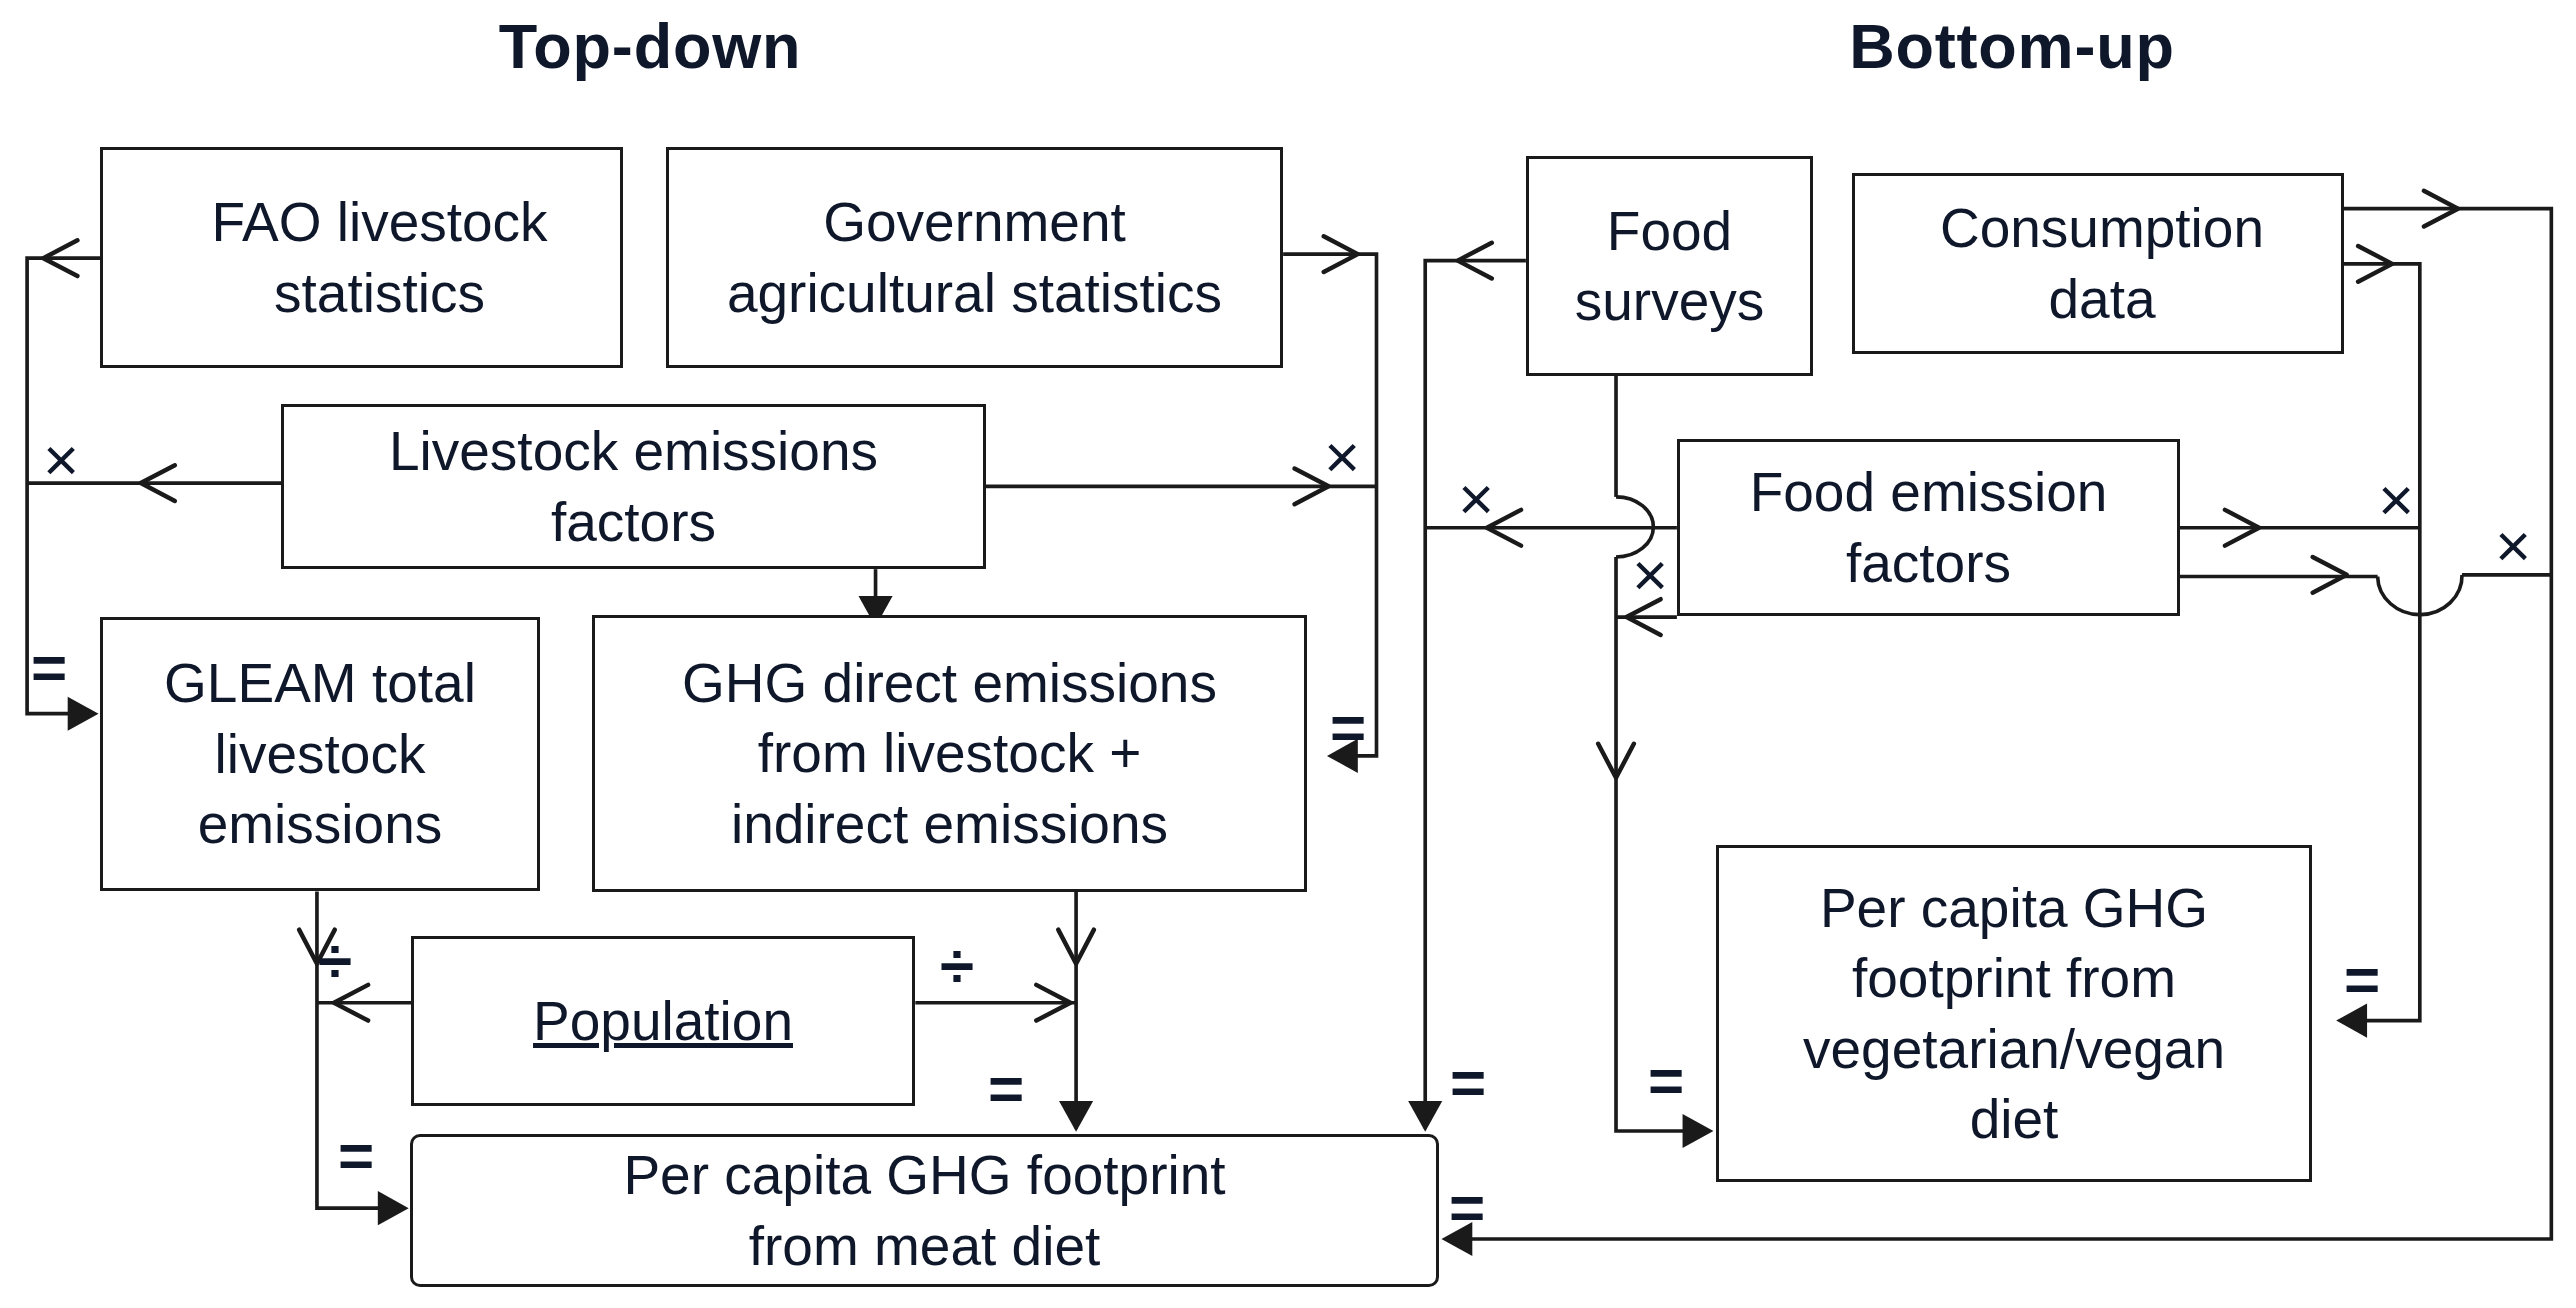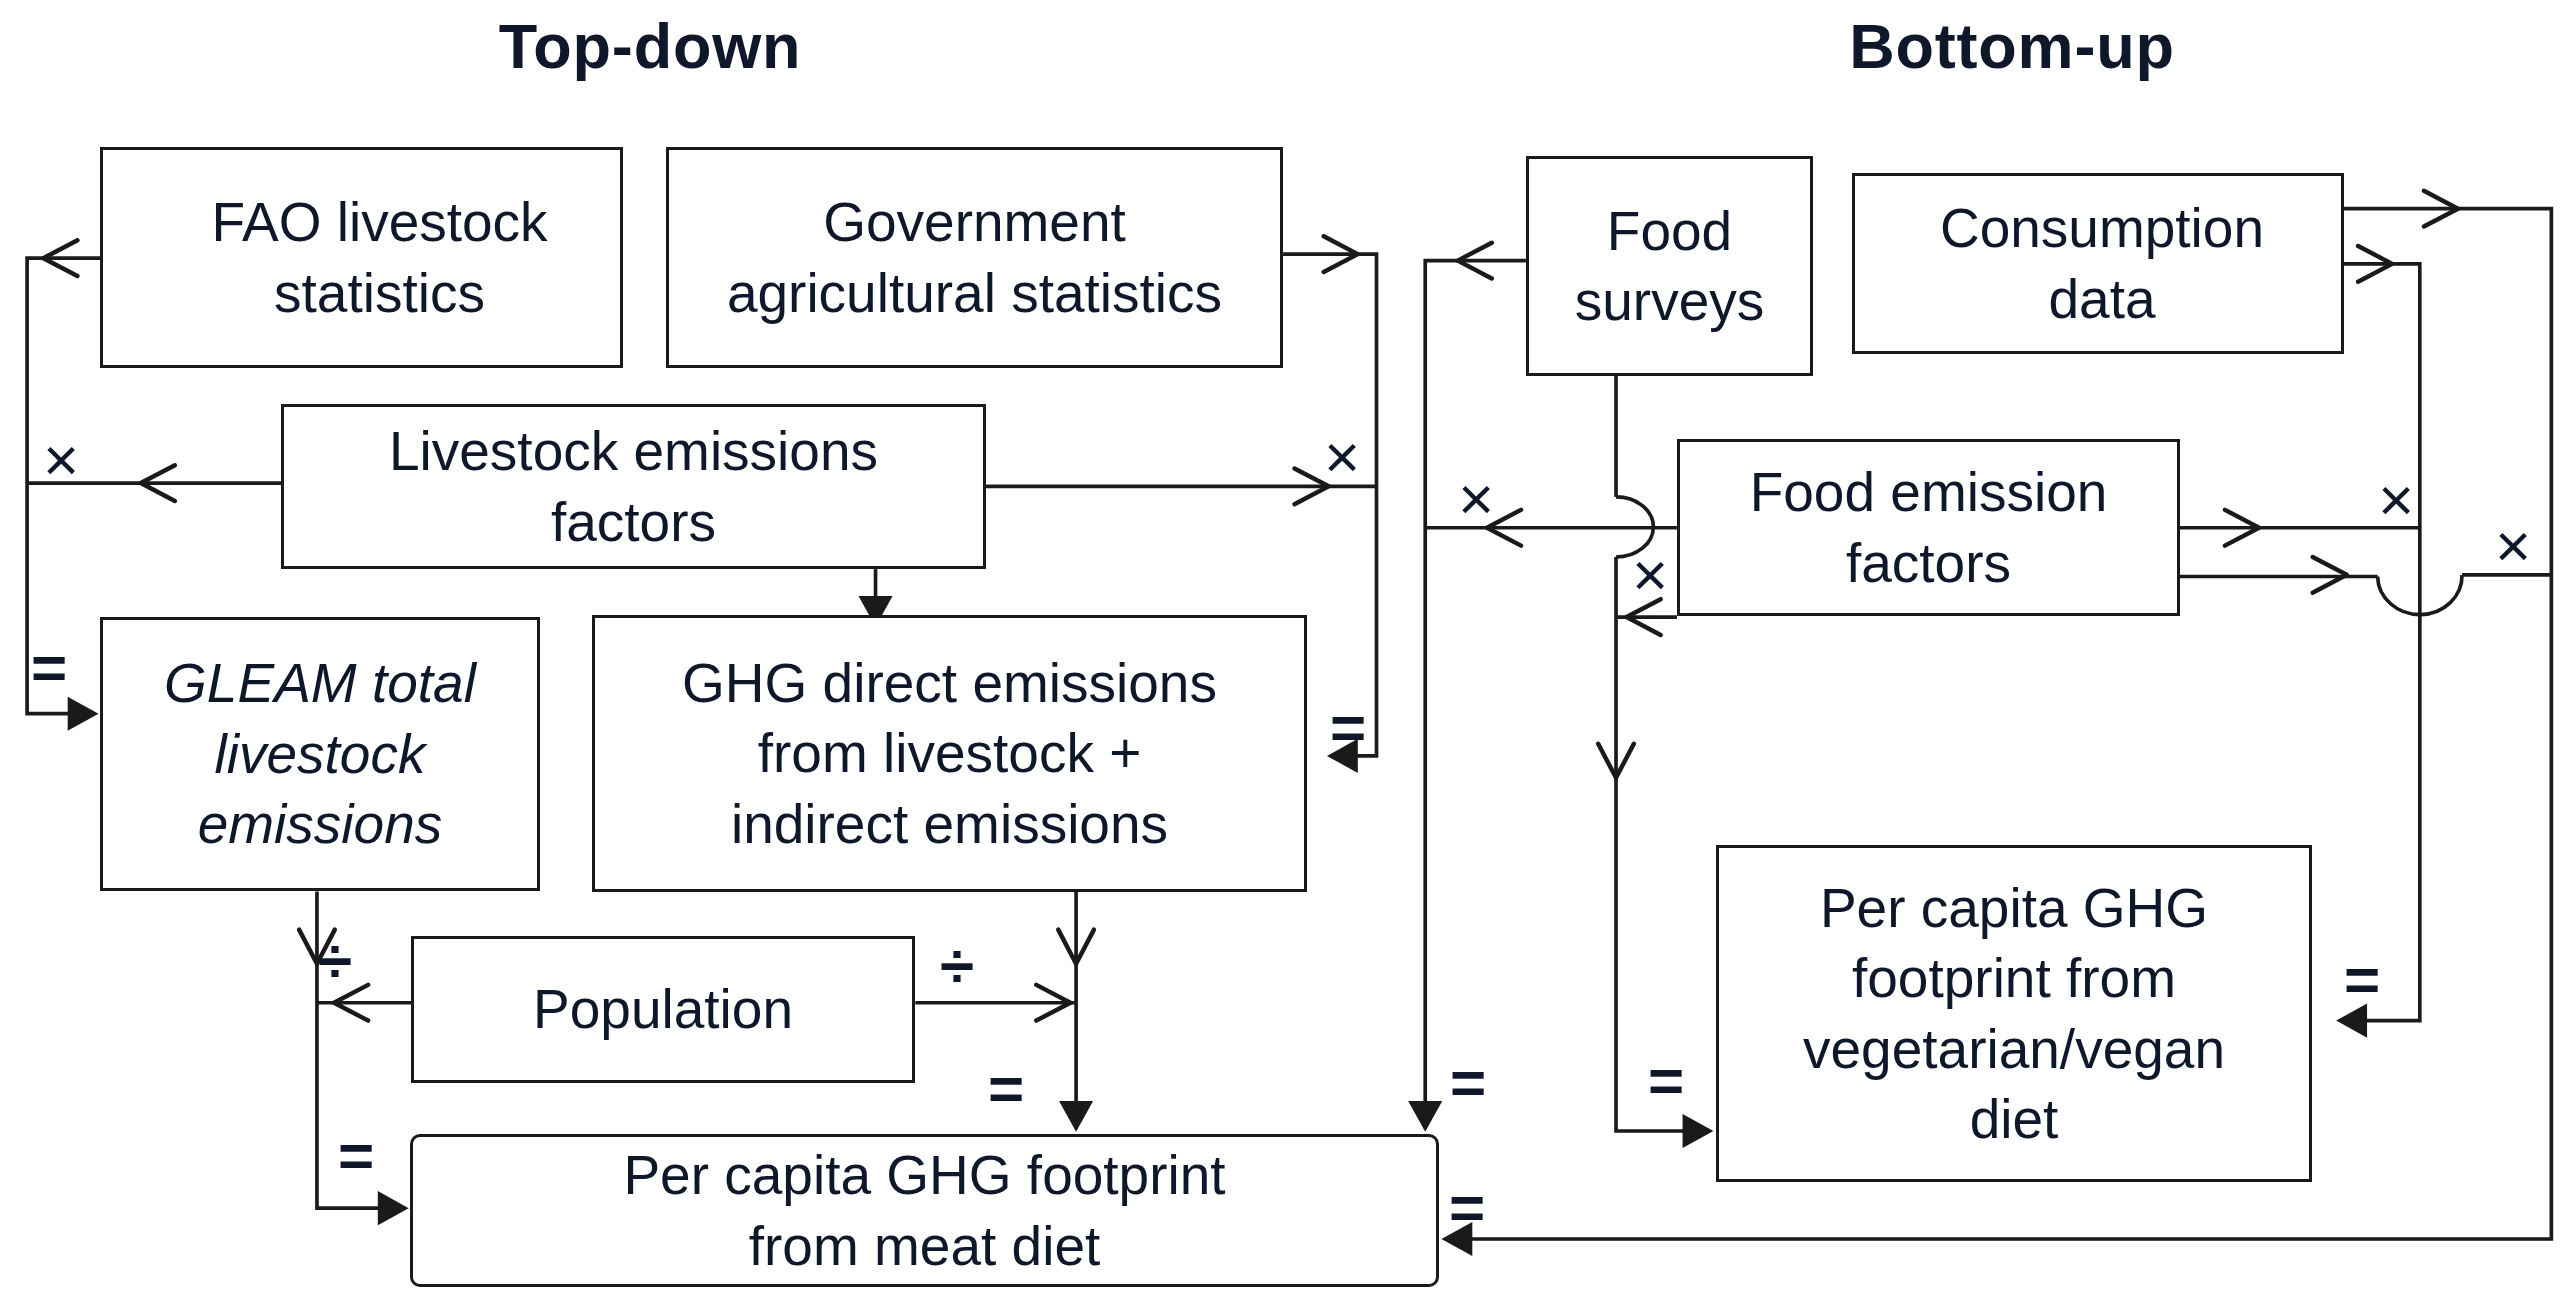--- a/index.html
+++ b/index.html
@@ -148,29 +148,29 @@
 
   <div class="node" style="left:100px;top:147px;width:523px;height:221px;padding-left:36px;">FAO livestock
 statistics</div>
 
   <div class="node" style="left:666px;top:147px;width:617px;height:221px;">Government
 agricultural statistics</div>
 
   <div class="node" style="left:281px;top:404px;width:705px;height:165px;">Livestock emissions
 factors</div>
 
-  <div class="node" style="left:100px;top:617px;width:440px;height:274px;font-style:italic;">GLEAM total
+  <div class="node" style="left:100px;top:617px;width:440px;height:274px;">GLEAM total
 livestock
 emissions</div>
 
   <div class="node" style="left:592px;top:615px;width:715px;height:277px;">GHG direct emissions
 from livestock +
 indirect emissions</div>
 
-  <div class="node" style="left:411px;top:936px;width:504px;height:147px;">Population</div>
+  <div class="node" style="left:411px;top:936px;width:504px;height:170px;text-decoration:underline;">Population</div>
 
   <div class="node" style="left:410px;top:1134px;width:1029px;height:153px;border-radius:10px;">Per capita GHG footprint
 from meat diet</div>
 
   <div class="node" style="left:1526px;top:156px;width:287px;height:220px;">Food
 surveys</div>
 
   <div class="node" style="left:1852px;top:173px;width:492px;height:181px;padding-left:8px;">Consumption
 data</div>
 

